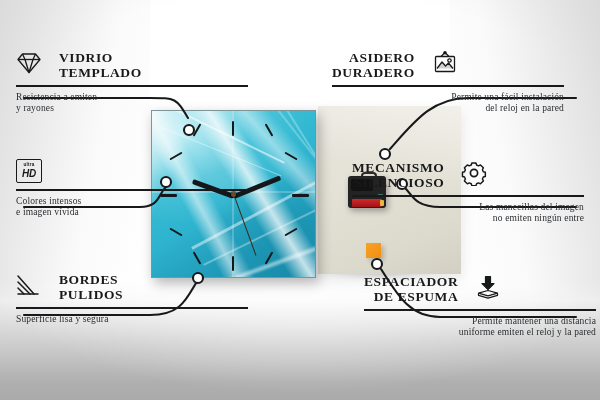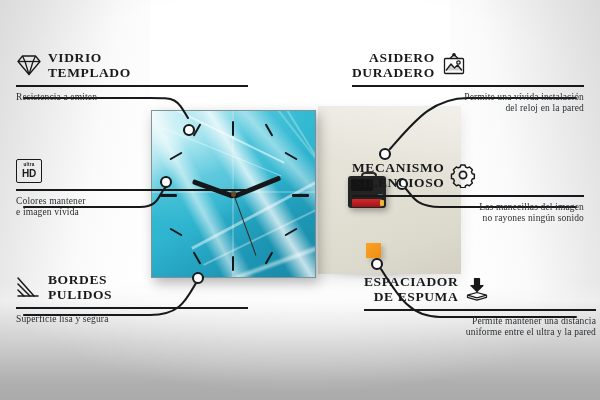--- a/index.html
+++ b/index.html
@@ -90,21 +90,21 @@
 
   .foam{position:absolute;left:366px;top:243px;width:15px;height:15px;
     background:linear-gradient(135deg,#f9a227,#ef8f12);
     box-shadow:3px 3px 5px rgba(0,0,0,.20);}
 
   
   .connectors{position:absolute;left:0;top:0;width:600px;height:400px;pointer-events:none;}
 
   
   .feat{position:absolute;width:232px;}
-  .feat .row{display:flex;align-items:center;gap:6px;}
+  .feat .row{display:flex;align-items:flex-start;gap:17px;}
   .feat.left .row{justify-content:flex-start;}
   .feat.right .row{justify-content:flex-end;flex-direction:row-reverse;}
   .feat .title{
     font-family:"Liberation Serif", serif;
     font-size:13.5px;line-height:15px;letter-spacing:.6px;
     font-weight:700;color:#17191b;text-transform:uppercase;
   }
   .feat.left .title{text-align:left;}
   .feat.right .title{text-align:right;}
   .feat .rule{height:1.5px;background:#17191b;margin:5px 0 5px 0;}
@@ -114,28 +114,28 @@
   }
   .feat.left .desc{text-align:left;}
   .feat.right .desc{text-align:right;}
   .ico{width:26px;height:26px;flex:0 0 26px;display:flex;align-items:center;justify-content:center;}
   .ico svg{display:block;}
 
   
   #feat-vidrio{left:16px;top:50px;}
   #feat-impresion{left:16px;top:158px;}
   #feat-bordes{left:16px;top:272px;}
-  #feat-asidero{left:352px;top:50px;}
+  #feat-asidero{left:332px;top:50px;}
   #feat-mecanismo{left:352px;top:160px;}
   #feat-espaciador{left:364px;top:274px;}
 
   .hd-box{width:26px;height:22px;border:1.6px solid #17191b;border-radius:2px;
     display:flex;flex-direction:column;align-items:center;justify-content:center;line-height:1;}
   .hd-box .u{font-family:"Liberation Sans", sans-serif;font-size:4.6px;font-weight:700;letter-spacing:.2px;color:#17191b;}
-  .hd-box .h{font-family:"Liberation Sans", sans-serif;font-size:10px;font-weight:700;letter-spacing:-.2px;color:#17191b;margin-top:.5px;}
+  .hd-box .h{font-family:"Liberation Sans", sans-serif;font-size:10px;font-weight:700;letter-spacing:-.2px;color:#17191b;margin-top:.5px;font-style:italic;}
 </style>
 </head>
 <body>
 
 <div id="stage">
 
   <div class="bg-base"></div>
   <div class="bg-vign"></div>
   <div class="bg-corner-l"></div>
   <div class="bg-corner-r"></div>
@@ -220,33 +220,34 @@
           </g>
         </svg>
       </div>
       <div>
         <div class="title">VIDRIO</div>
         <div class="title">TEMPLADO</div>
       </div>
     </div>
     <div class="rule"></div>
     <div class="desc">Resistencia a emiten</div>
+    <div class="desc">y rayones</div>
   </div>
 
   <div class="feat left" id="feat-impresion">
     <div class="row">
       <div class="ico">
         <div class="hd-box">
           <span class="u">ultra</span>
           <span class="h">HD</span>
         </div>
       </div>
     </div>
     <div class="rule"></div>
-    <div class="desc">Colores mantener</div>
+    <div class="desc">Colores intensos</div>
     <div class="desc">e imagen vívida</div>
   </div>
 
   <div class="feat left" id="feat-bordes">
     <div class="row">
       <div class="ico">
         <svg width="26" height="22" viewBox="0 0 26 22">
           <g stroke="#17191b" stroke-width="1.5" fill="none" stroke-linecap="round">
             <path d="M2,2 L18,20"></path>
             <path d="M2,8 L14,20"></path>
@@ -278,58 +279,58 @@
             <circle cx="17.5" cy="9.5" r="1.7"></circle>
           </g>
         </svg>
       </div>
       <div>
         <div class="title">ASIDERO</div>
         <div class="title">DURADERO</div>
       </div>
     </div>
     <div class="rule"></div>
-    <div class="desc">Permite una vívida instalación</div>
+    <div class="desc">Permite una fácil instalación</div>
     <div class="desc">del reloj en la pared</div>
   </div>
 
   <div class="feat right" id="feat-mecanismo">
     <div class="row">
       <div class="ico">
         <svg width="26" height="26" viewBox="0 0 26 26">
           <g fill="none" stroke="#17191b" stroke-width="1.7" stroke-linejoin="round">
             <path d="M10.6,2.4 h4.8 l.7,2.4 2.3,1 2.2,-1.1 3.4,3.4 -1.1,2.2 1,2.3 2.4,.7 v4.8 l-2.4,.7 -1,2.3 1.1,2.2 -3.4,3.4 -2.2,-1.1 -2.3,1 -.7,2.4 h-4.8 l-.7,-2.4 -2.3,-1 -2.2,1.1 -3.4,-3.4 1.1,-2.2 -1,-2.3 -2.4,-.7 v-4.8 l2.4,-.7 1,-2.3 -1.1,-2.2 3.4,-3.4 2.2,1.1 2.3,-1 z" transform="scale(0.86) translate(2,1)"></path>
             <circle cx="13" cy="13" r="3.6"></circle>
           </g>
         </svg>
       </div>
       <div>
         <div class="title">MECANISMO</div>
         <div class="title">SILENCIOSO</div>
       </div>
     </div>
     <div class="rule"></div>
     <div class="desc">Las manecillas del imagen</div>
-    <div class="desc">no rayones ningún sonido</div>
+    <div class="desc">no emiten ningún entre</div>
   </div>
 
   <div class="feat right" id="feat-espaciador">
     <div class="row">
       <div class="ico">
         <svg width="26" height="24" viewBox="0 0 26 24">
           <g fill="#17191b" stroke="#17191b" stroke-width="1.2" stroke-linejoin="round">
             <path d="M10.5,1.5 h5 v7 h3.5 L13,14.5 L7,8.5 h3.5 z"></path>
             <path d="M13,15.5 L22.5,18.2 L13,20.9 L3.5,18.2 z" fill="none"></path>
             <path d="M3.5,18.2 v2.2 L13,23.1 L22.5,20.4 v-2.2" fill="none"></path>
           </g>
         </svg>
       </div>
       <div>
         <div class="title">ESPACIADOR</div>
         <div class="title">DE ESPUMA</div>
       </div>
     </div>
     <div class="rule"></div>
     <div class="desc">Permite mantener una distancia</div>
-    <div class="desc">uniforme entre el ultra y la pared</div>
+    <div class="desc">uniforme emiten el reloj y la pared</div>
   </div>
 
 </div>
 
 </body></html>

